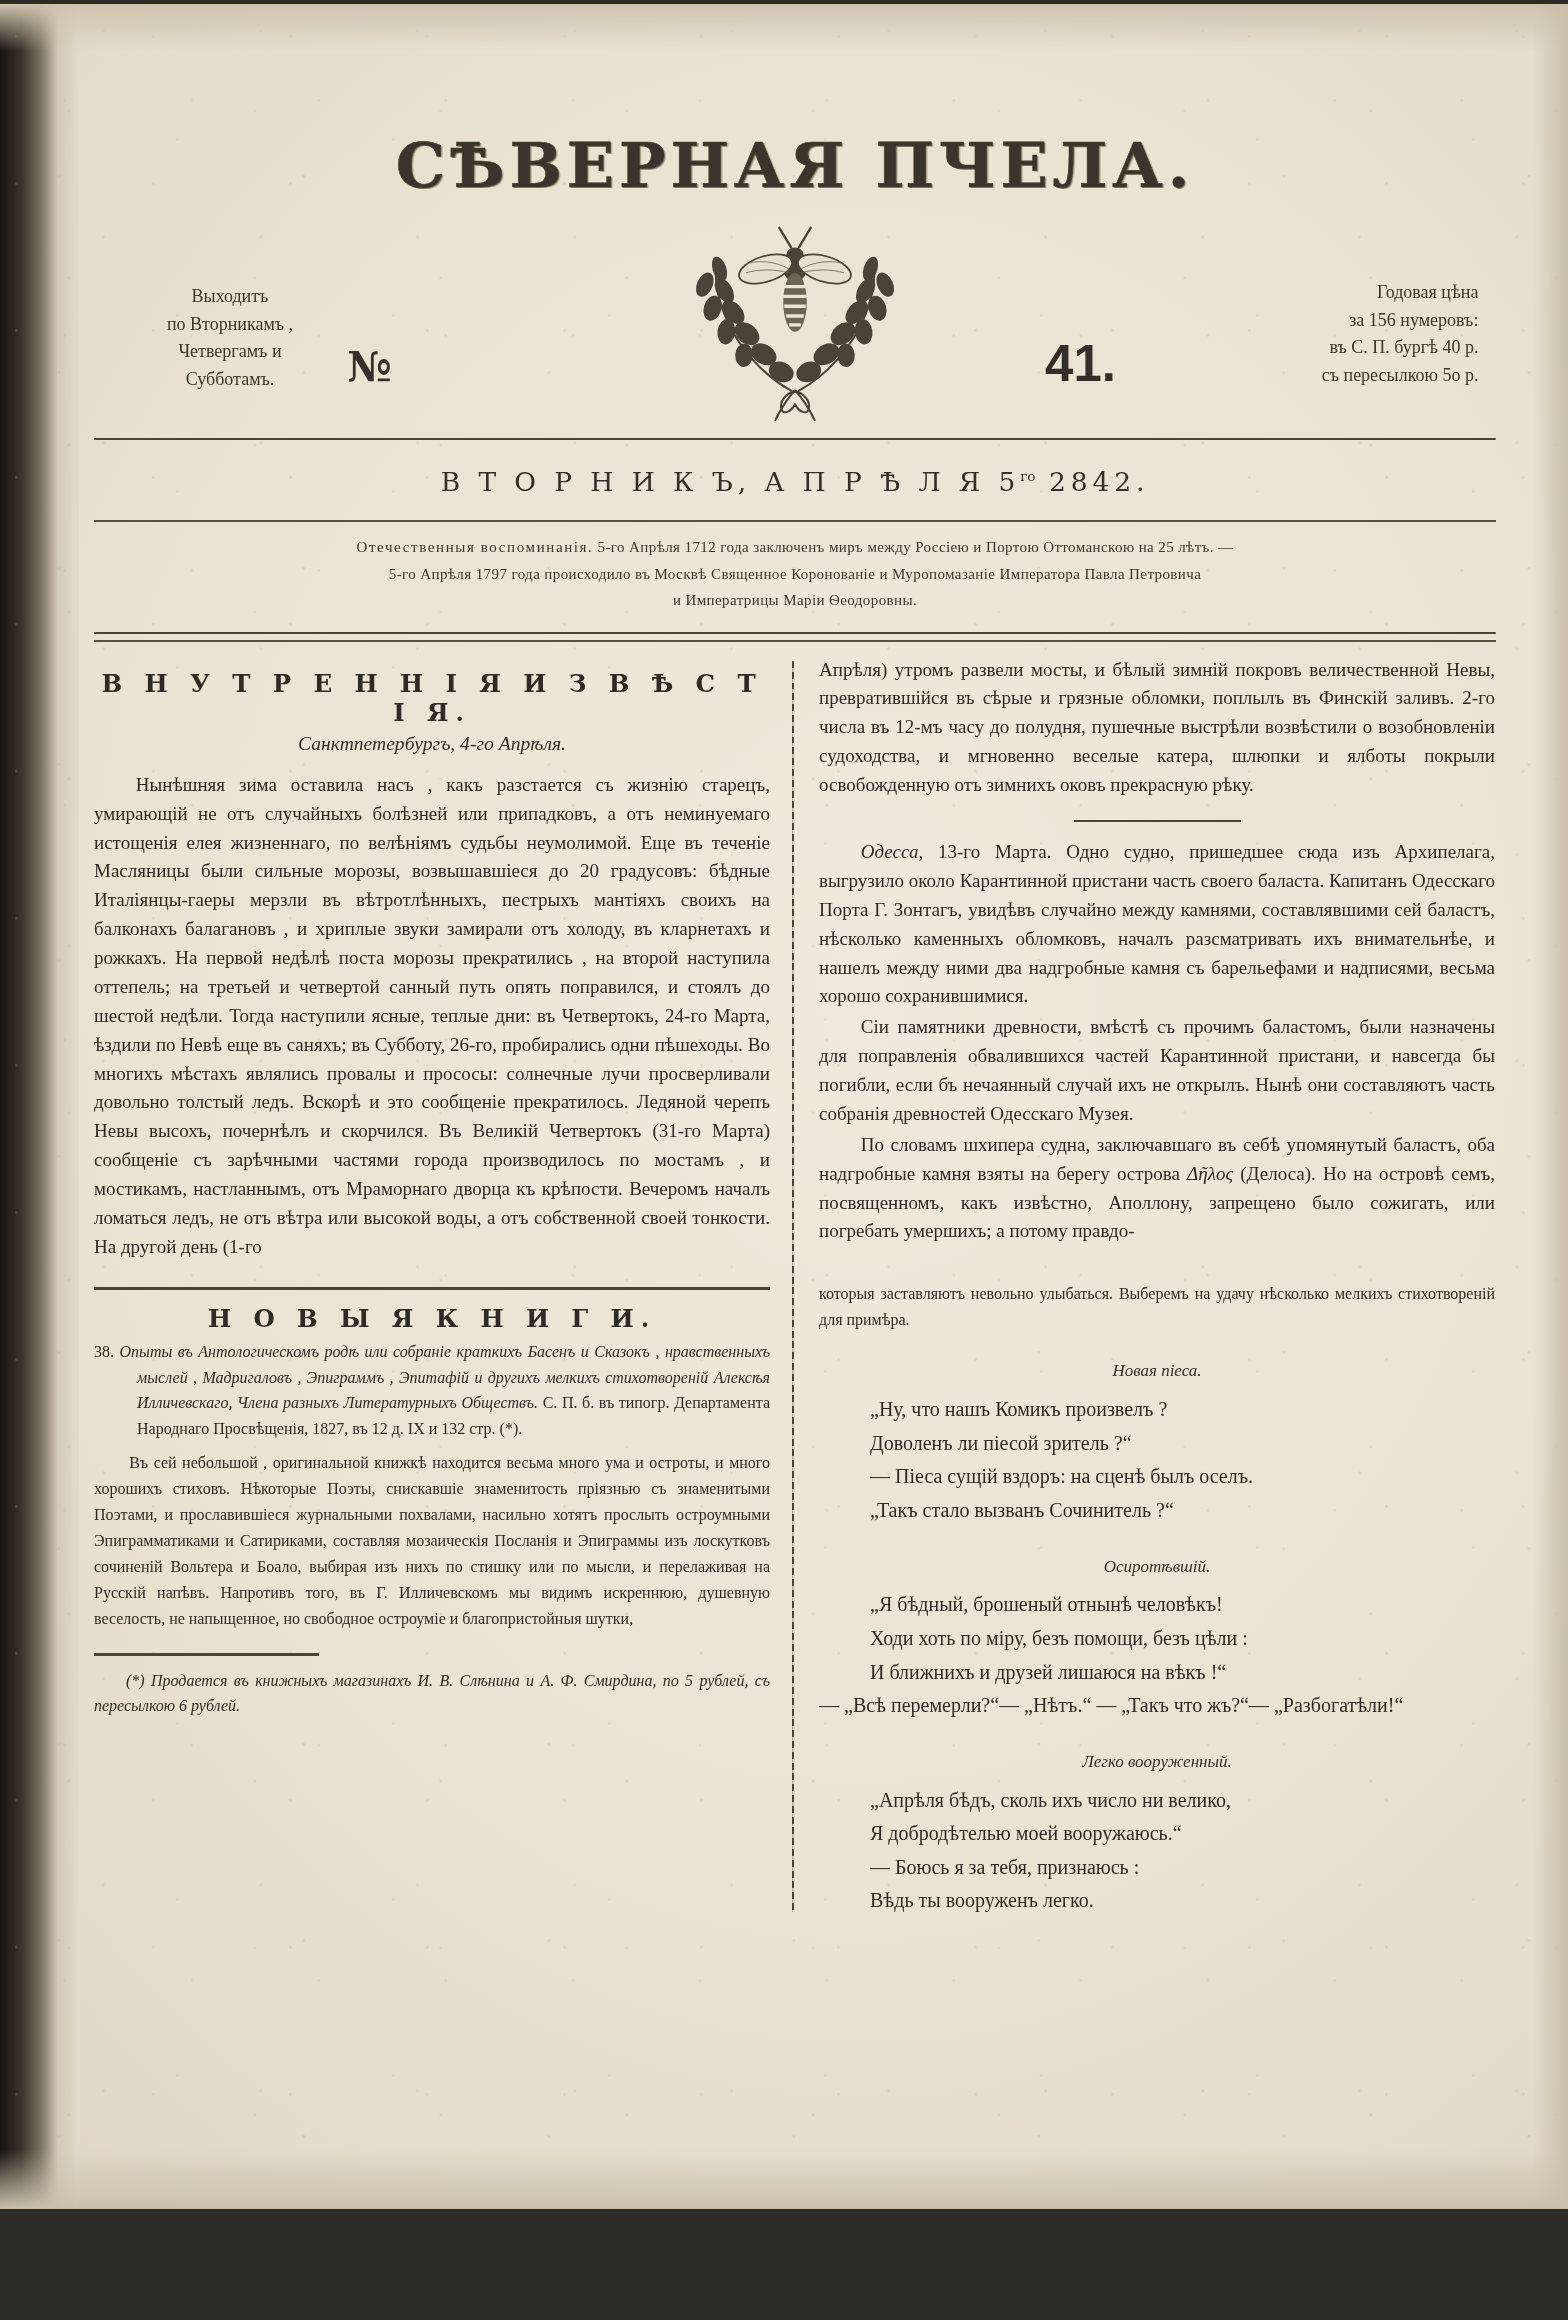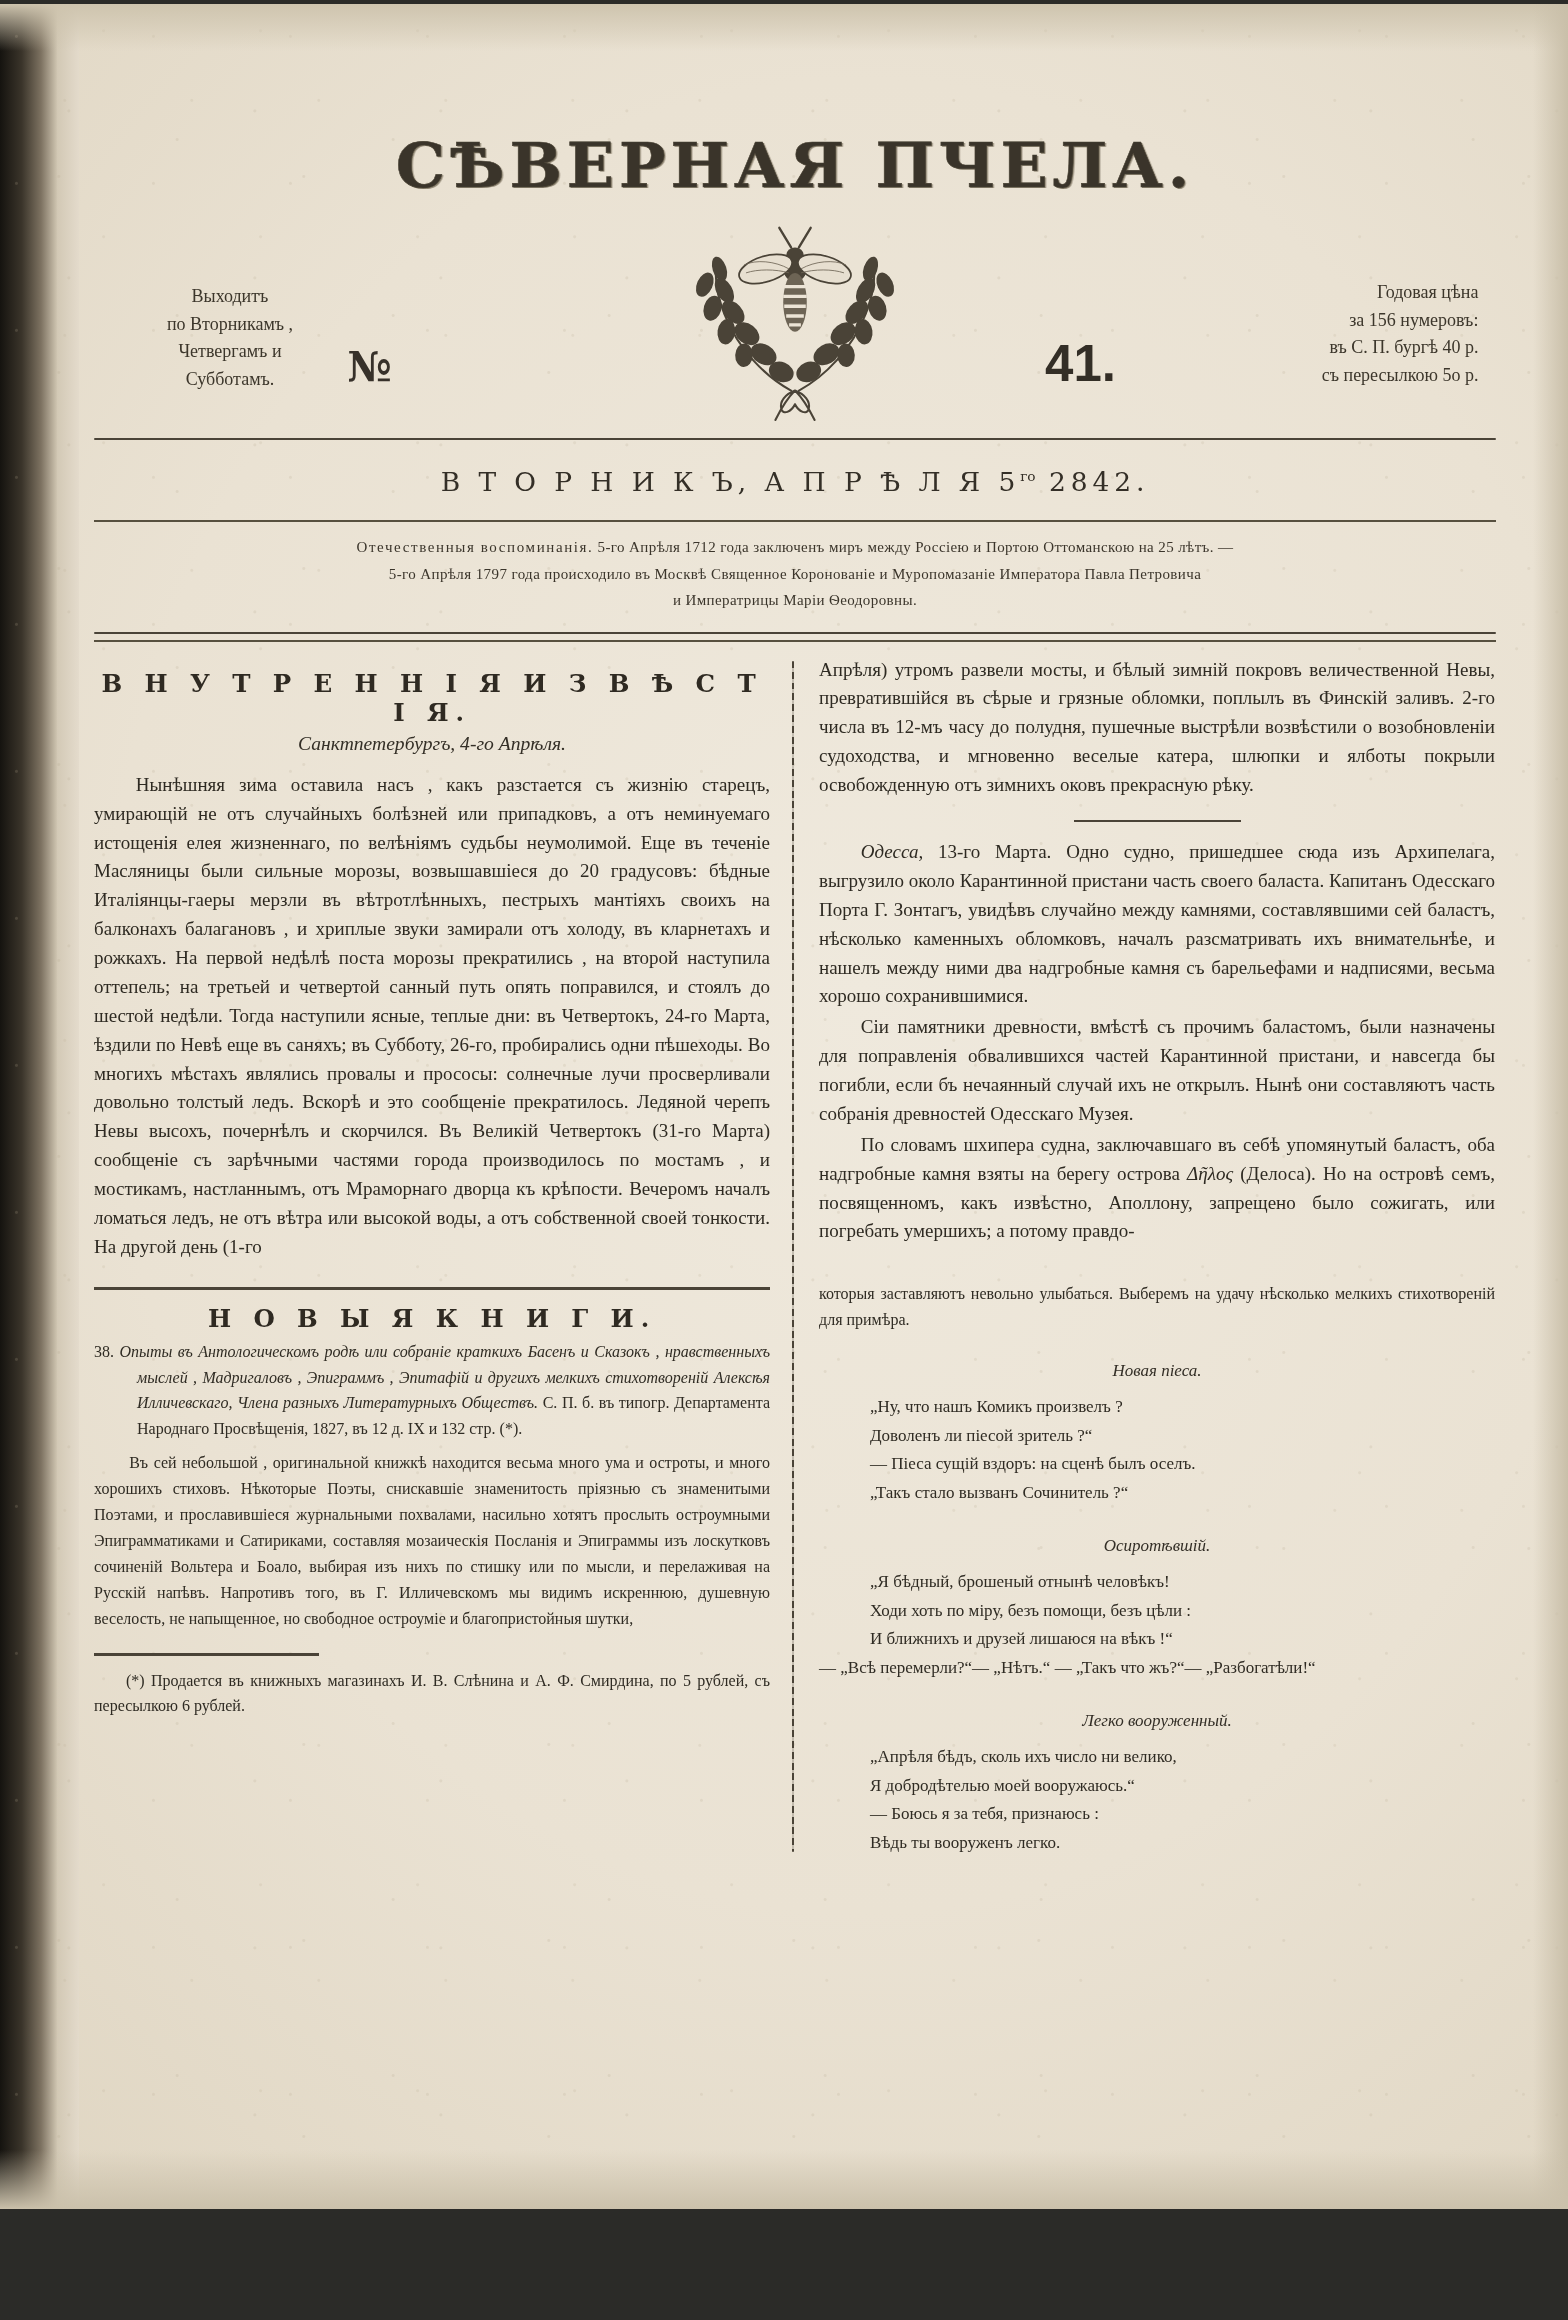--- a/index.html
+++ b/index.html
@@ -171,28 +171,28 @@
     font-size: 16px;
     line-height: 1.62;
     text-align: justify;
     text-indent: 2.2em;
     margin: 0;
     color: #2f2b23;
   }
   .fnrule { width: 225px; height: 2.9px; background: #4a4337; margin: 21.6px 0 11.8px 0; }
   p.footnote {
     font-size: 16px; line-height: 1.6; text-align: justify;
-    text-indent: 2.0em; margin: 0; color: #2f2b23;
+    text-indent: 2.0em; margin: 0; color: #2f2b23; font-style: italic;
   }
   .poem-title {
     text-align: center; font-style: italic; font-size: 17px;
     margin: 29px 0 11.8px 0; color: #332e26;
   }
   .poem-line {
-    font-size: 17px; line-height: 1.68; color: #2f2b23;
+    font-size: 20px; line-height: 1.68; color: #2f2b23;
     padding-left: 51px;
   }
   .poem-line.flush { padding-left: 0; }
 </style>
 </head>
 <body>
 
 <div class="page">
   <div class="gutter"></div>
   <div class="gutter2"></div>

